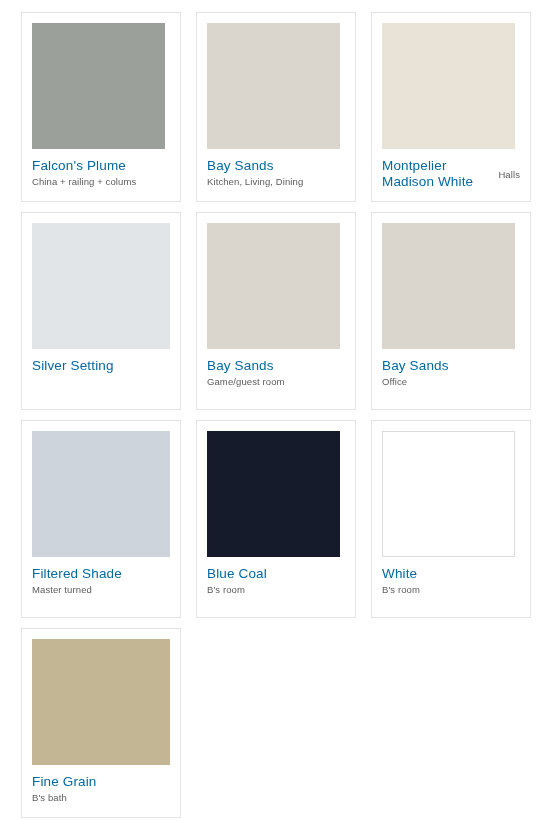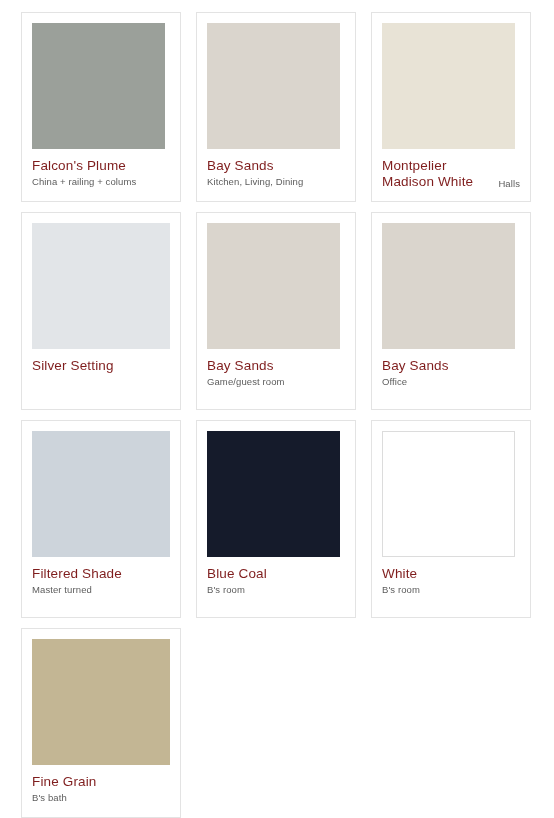--- a/index.html
+++ b/index.html
@@ -48,29 +48,29 @@
   }
 
   .card-text {
     padding-top: 9px;
     display: flex;
     flex-direction: column;
   }
 
   .color-name {
     font-size: 13.5px;
-    color: #7f1d1d;
+    color: #0369a1;
     line-height: 16px;
     letter-spacing: 0.15px;
     font-weight: 400;
   }
 
   .name-row {
     display: flex;
-    align-items: flex-end;
+    align-items: center;
     justify-content: space-between;
     gap: 22px;
   }
   .name-row .color-name { flex: 0 1 auto; }
 
   .color-usage {
     font-size: 9.5px;
     color: #5c5c5c;
     line-height: 13px;
     letter-spacing: 0.1px;

